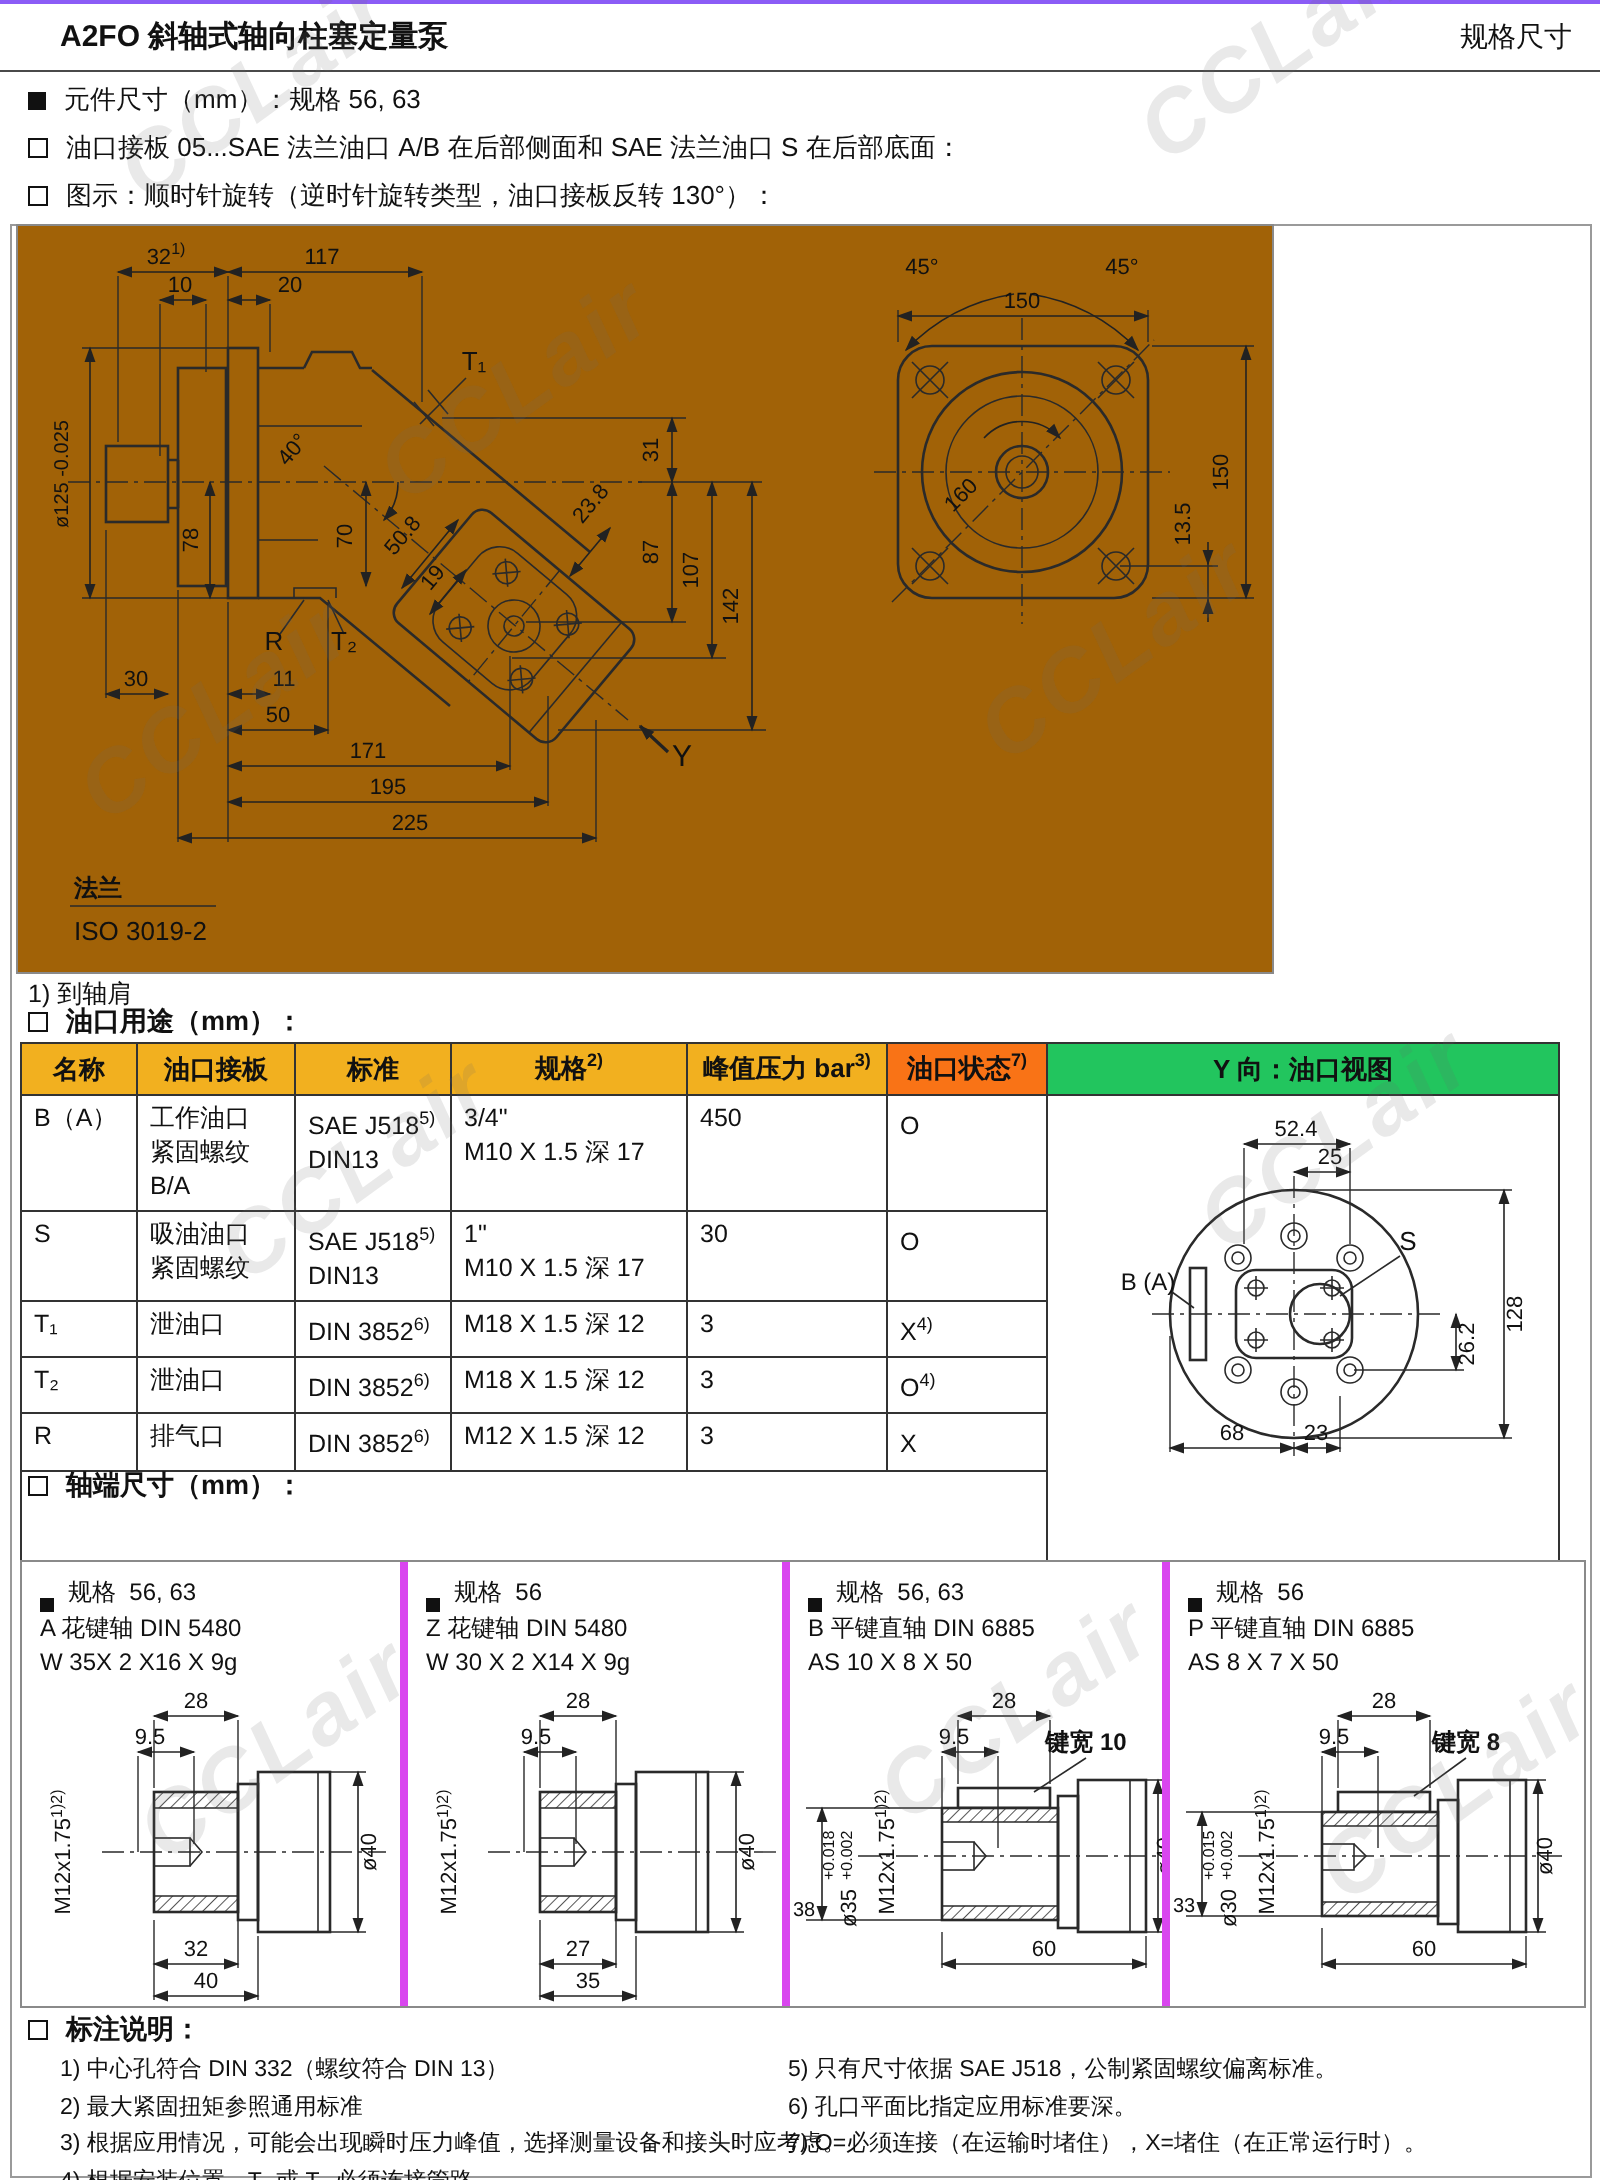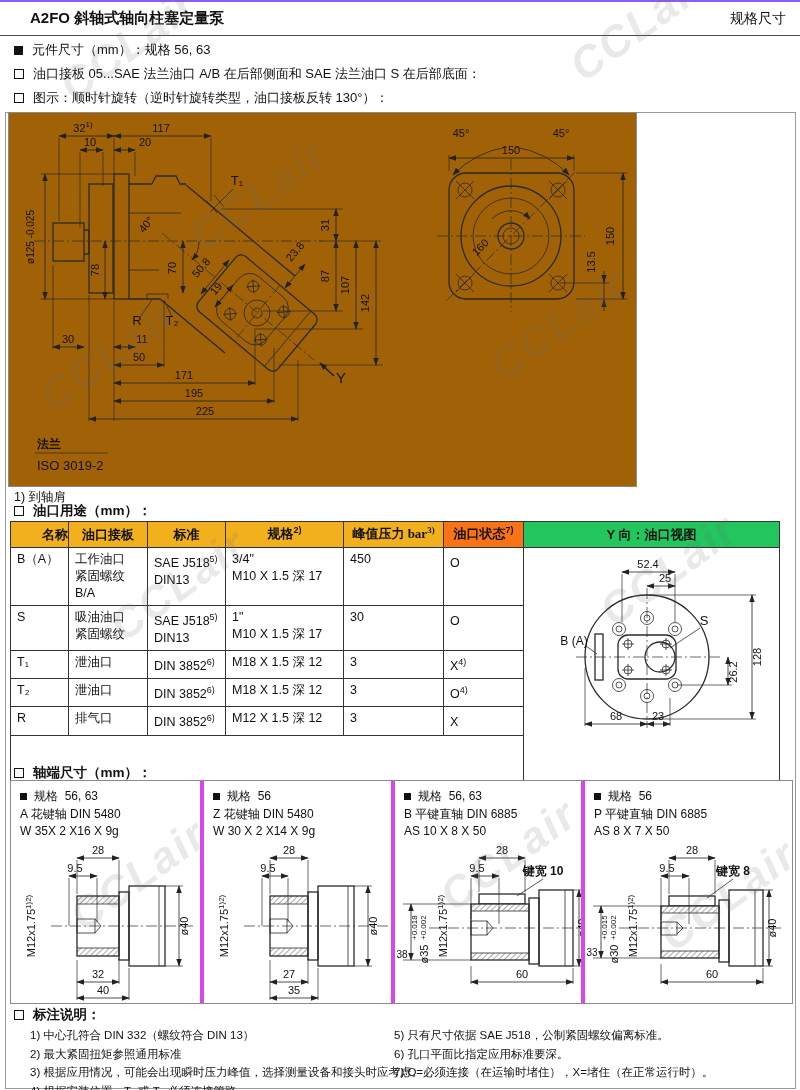--- a/index.html
+++ b/index.html
@@ -33,21 +33,21 @@
   td{border:1px solid #333;padding:3px 6px;vertical-align:top;line-height:17px}
   td.c{text-align:left}
   td.yv{padding:0;position:relative}
   sup{font-size:9px}
   
   #sbox{position:absolute;left:10px;top:780px;width:781px;height:222px;border:1px solid #8a8a8a;
         background:#fff;z-index:2}
   .panel{position:absolute;top:0;height:222px}
   .panel.bl{border-left:4px solid #d946ef}
   .phead{padding:7px 4px 0 9px;font-size:12px;line-height:17.5px;white-space:nowrap}
-  .phead .l1{display:flex;align-items:center;gap:7px}
+  .phead .l1{display:flex;align-items:flex-end;gap:7px}
   .panel svg{position:absolute;left:0;bottom:1px}
   
   .notecol{position:absolute;font-size:11.5px;line-height:18.5px;white-space:nowrap;z-index:2}
   
   svg text{font-family:"Liberation Sans","DejaVu Sans",sans-serif}
   .d{font-size:11px;fill:#111;text-anchor:middle}
   .ds{font-size:8px;fill:#111}
   .lb{font-size:13px;fill:#111;text-anchor:middle}
   .ol{fill:none;stroke:#2a2a2a;stroke-width:1.3}
   .tl{fill:none;stroke:#2a2a2a;stroke-width:0.8}
@@ -243,25 +243,25 @@
       <col style="width:58px">
           <col style="width:79px">
           <col style="width:78px">
       <col style="width:118px">
           <col style="width:100px">
           <col style="width:80px">
           <col style="width:256px">
     </colgroup>
     <tbody>
           <tr style="height:25px">
-      <th class="accent-bg" style="background: rgb(242, 176, 31); text-align: right;"><span>名称</span></th>
+      <th class="accent-bg" style="background: rgb(242, 176, 31);"><span>名称</span></th>
       <th class="accent-bg" style="background: rgb(242, 176, 31);"><span>油口接板</span></th>
       <th class="accent-bg" style="background: rgb(242, 176, 31);"><span>标准</span></th>
       <th class="accent-bg" style="background: rgb(242, 176, 31);"><span>规格</span><sup>2)</sup></th>
-      <th class="accent-bg" style="background: rgb(242, 176, 31); font-family: Liberation Serif, serif;"><span>峰值压力 bar</span><sup>3)</sup></th>
+      <th class="accent-bg" style="background: rgb(242, 176, 31);"><span>峰值压力 bar</span><sup>3)</sup></th>
       <th class="accent-bg" style="background: #f97316;"><span>油口状态</span><sup>7)</sup></th>
       <th class="accent-bg" style="background: #22c55e;"><span>Y 向：油口视图</span></th>
     </tr>
     <tr style="height:46px">
       <td>B（A）</td>
       <td>
               <div>工作油口</div>
               <div>紧固螺纹 B/A</div>
             </td>
       <td>
@@ -363,21 +363,21 @@
       <td class="c">3</td>
       <td class="c"><span>X</span><sup></sup></td>
     </tr>
     <tr style="height:52px">
       <td colspan="6"></td>
     </tr>
   </tbody>
       </table>
   </div>
 
-  <div class="sect" style="left:14px;top:764px">
+  <div class="sect" style="left:14px;top:734px">
     <span class="sqo"></span>
     <span>轴端尺寸（mm）：</span>
   </div>
 
   <div id="sbox">
 
     <div class="panel" style="left:0;width:189px">
       <div class="phead">
         <div class="l1">
             <span class="sqf sm"></span>

